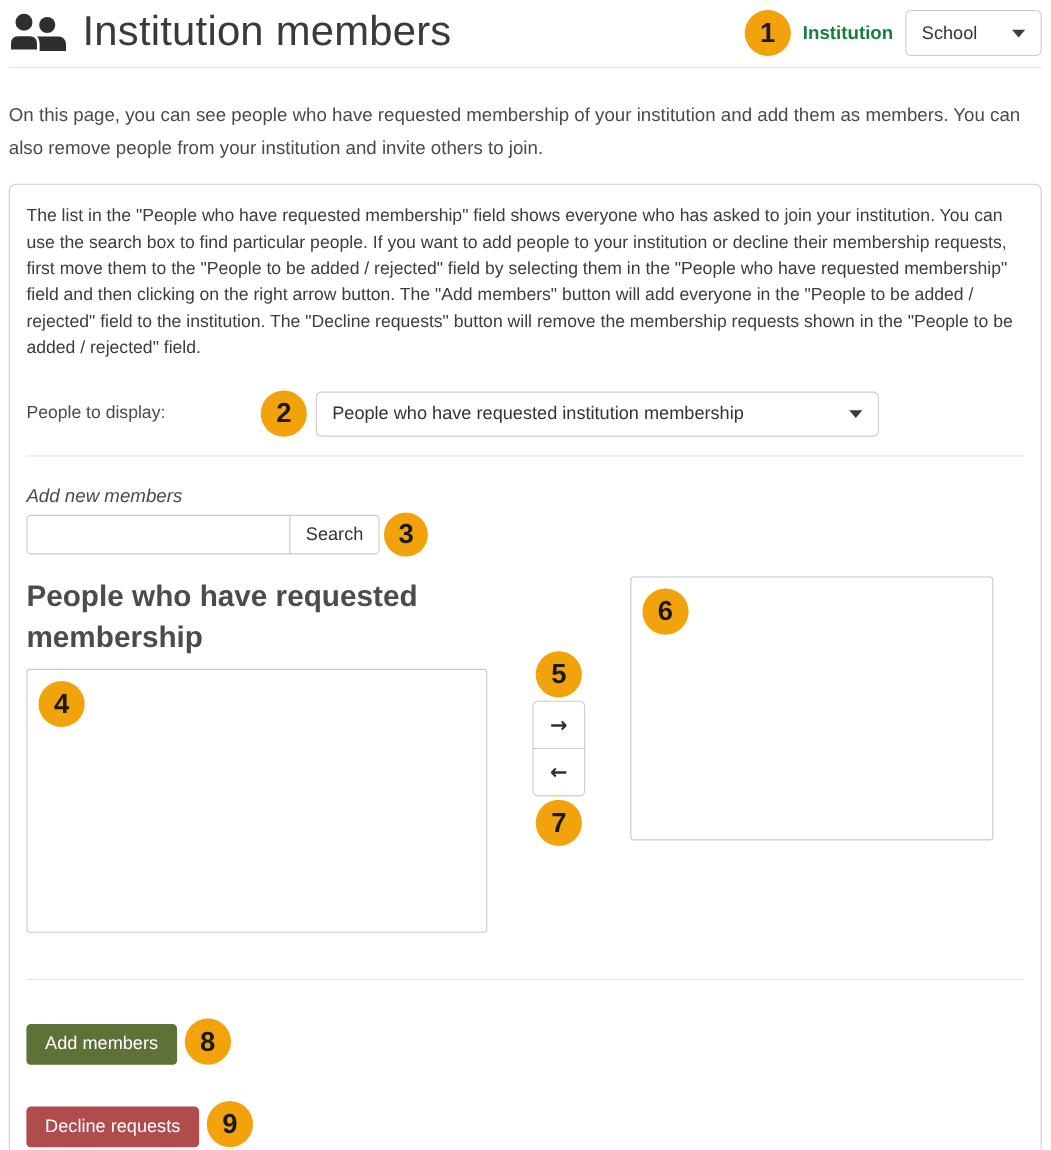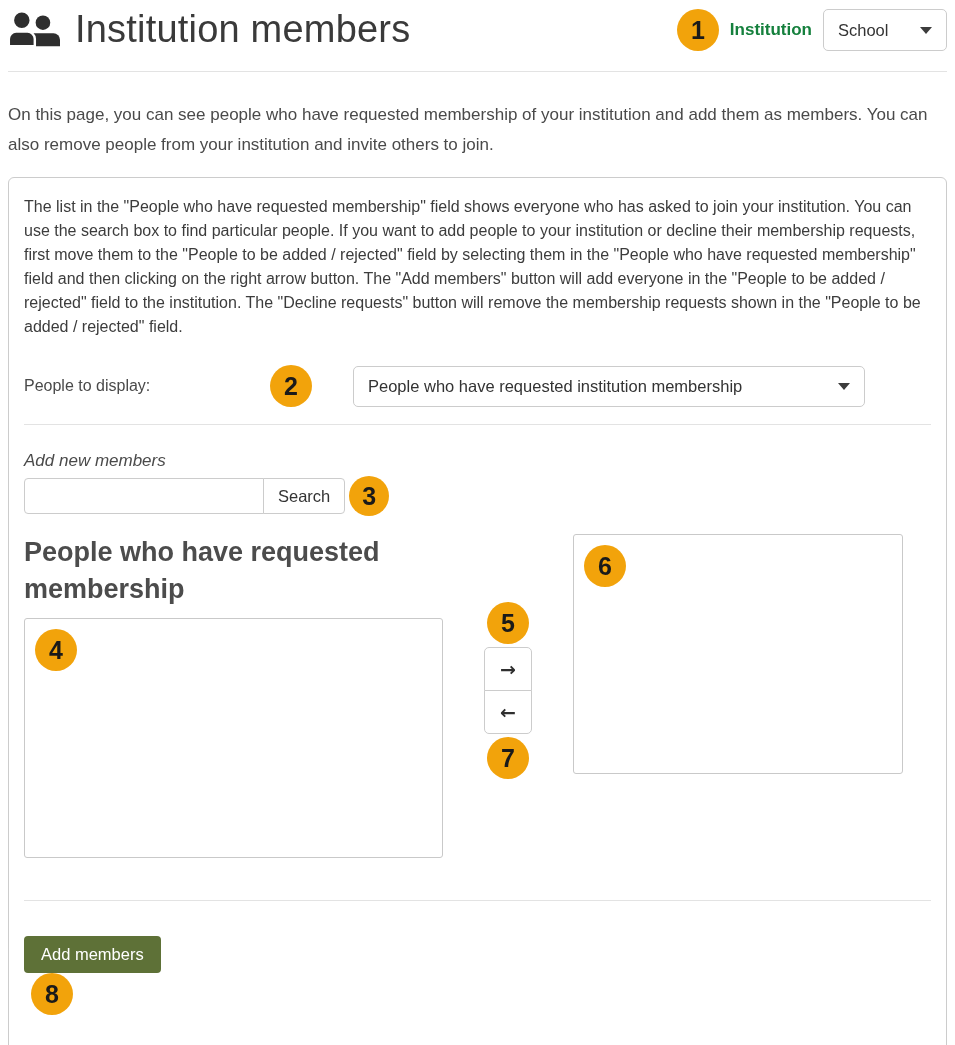--- a/index.html
+++ b/index.html
@@ -19,21 +19,21 @@
     background: #ffffff;
     font-family: "Liberation Sans", sans-serif;
     color: var(--text-main);
     overflow: hidden;
   }
   .page { padding: 0 8px; }
 
   
   .page-header {
     display: flex; align-items: center; justify-content: space-between;
-    padding: 9px 0 20px; border-bottom: 1px solid var(--divider);
+    padding: 9px 0 10px; border-bottom: 1px solid var(--divider);
   }
   .title-wrap { display: flex; align-items: center; gap: 15px; }
   .users-icon svg { display: block; }
   h1.page-title {
     margin: 0; font-size: 38px; font-weight: 300; color: #3a3a3a;
     letter-spacing: 0.2px; line-height: 1.1;
   }
   .inst-wrap { display: flex; align-items: center; gap: 11px; }
   .inst-label { font-size: 17px; font-weight: bold; color: #15803d; }
 
@@ -65,21 +65,21 @@
     color: #4a4a4a; min-height: 60px;
   }
 
   
   .panel {
     border: 1px solid var(--border); border-radius: 6px;
     padding: 17px 15px 15px; background: #fff;
   }
   .help-text { font-size: 16px; line-height: 24px; color: #3c3c3c; min-height: 144px; }
 
-  .display-row { display: flex; align-items: center; margin-top: 26px; gap: 33px; }
+  .display-row { display: flex; align-items: center; margin-top: 26px; }
   .display-row .field-label { flex: 0 0 213px; font-size: 16px; color: #4a4a4a; }
   .display-select { width: 512px; height: 41px; margin-left: 8px; }
 
   hr.divider { border: none; border-top: 1px solid var(--divider); margin: 17px 0 0; }
 
   .add-label { margin-top: 26px; font-size: 17px; color: #4a4a4a; font-style: italic; }
   .search-row { display: flex; align-items: center; margin-top: 5px; }
   .search-input {
     width: 240px; height: 36px; border: 1px solid var(--border);
     border-radius: 4px 0 0 4px; padding: 0 10px; font-size: 15px;
@@ -120,21 +120,21 @@
   .mover-btn.top { border-radius: 5px 5px 0 0; }
   .mover-btn.bottom { border-radius: 0 0 5px 5px; margin-top: -1px; }
   .arrow-glyph {
     font-family: "DejaVu Sans", sans-serif; font-weight: bold;
     font-size: 19px; color: #2f2f2f; line-height: 1;
   }
 
   hr.divider-bottom { border: none; border-top: 1px solid var(--divider); margin: 42px 0 0; }
 
   
-  .action-row { display: flex; align-items: flex-start; flex-direction: column; }
+  .action-row { display: flex; align-items: flex-end; }
   .action-row.first { margin-top: 35px; }
   .action-row.second { margin-top: 33px; }
   .btn {
     height: 37px; padding: 0 17px; border: none; border-radius: 4px;
     color: #fff; font-size: 16.5px; cursor: pointer;
     font-family: "Liberation Sans", sans-serif;
   }
   .btn-add { background: var(--add-btn); }
   .btn-decline { background: var(--decline-btn); }
   .action-row .badge { margin-left: 7px; }

